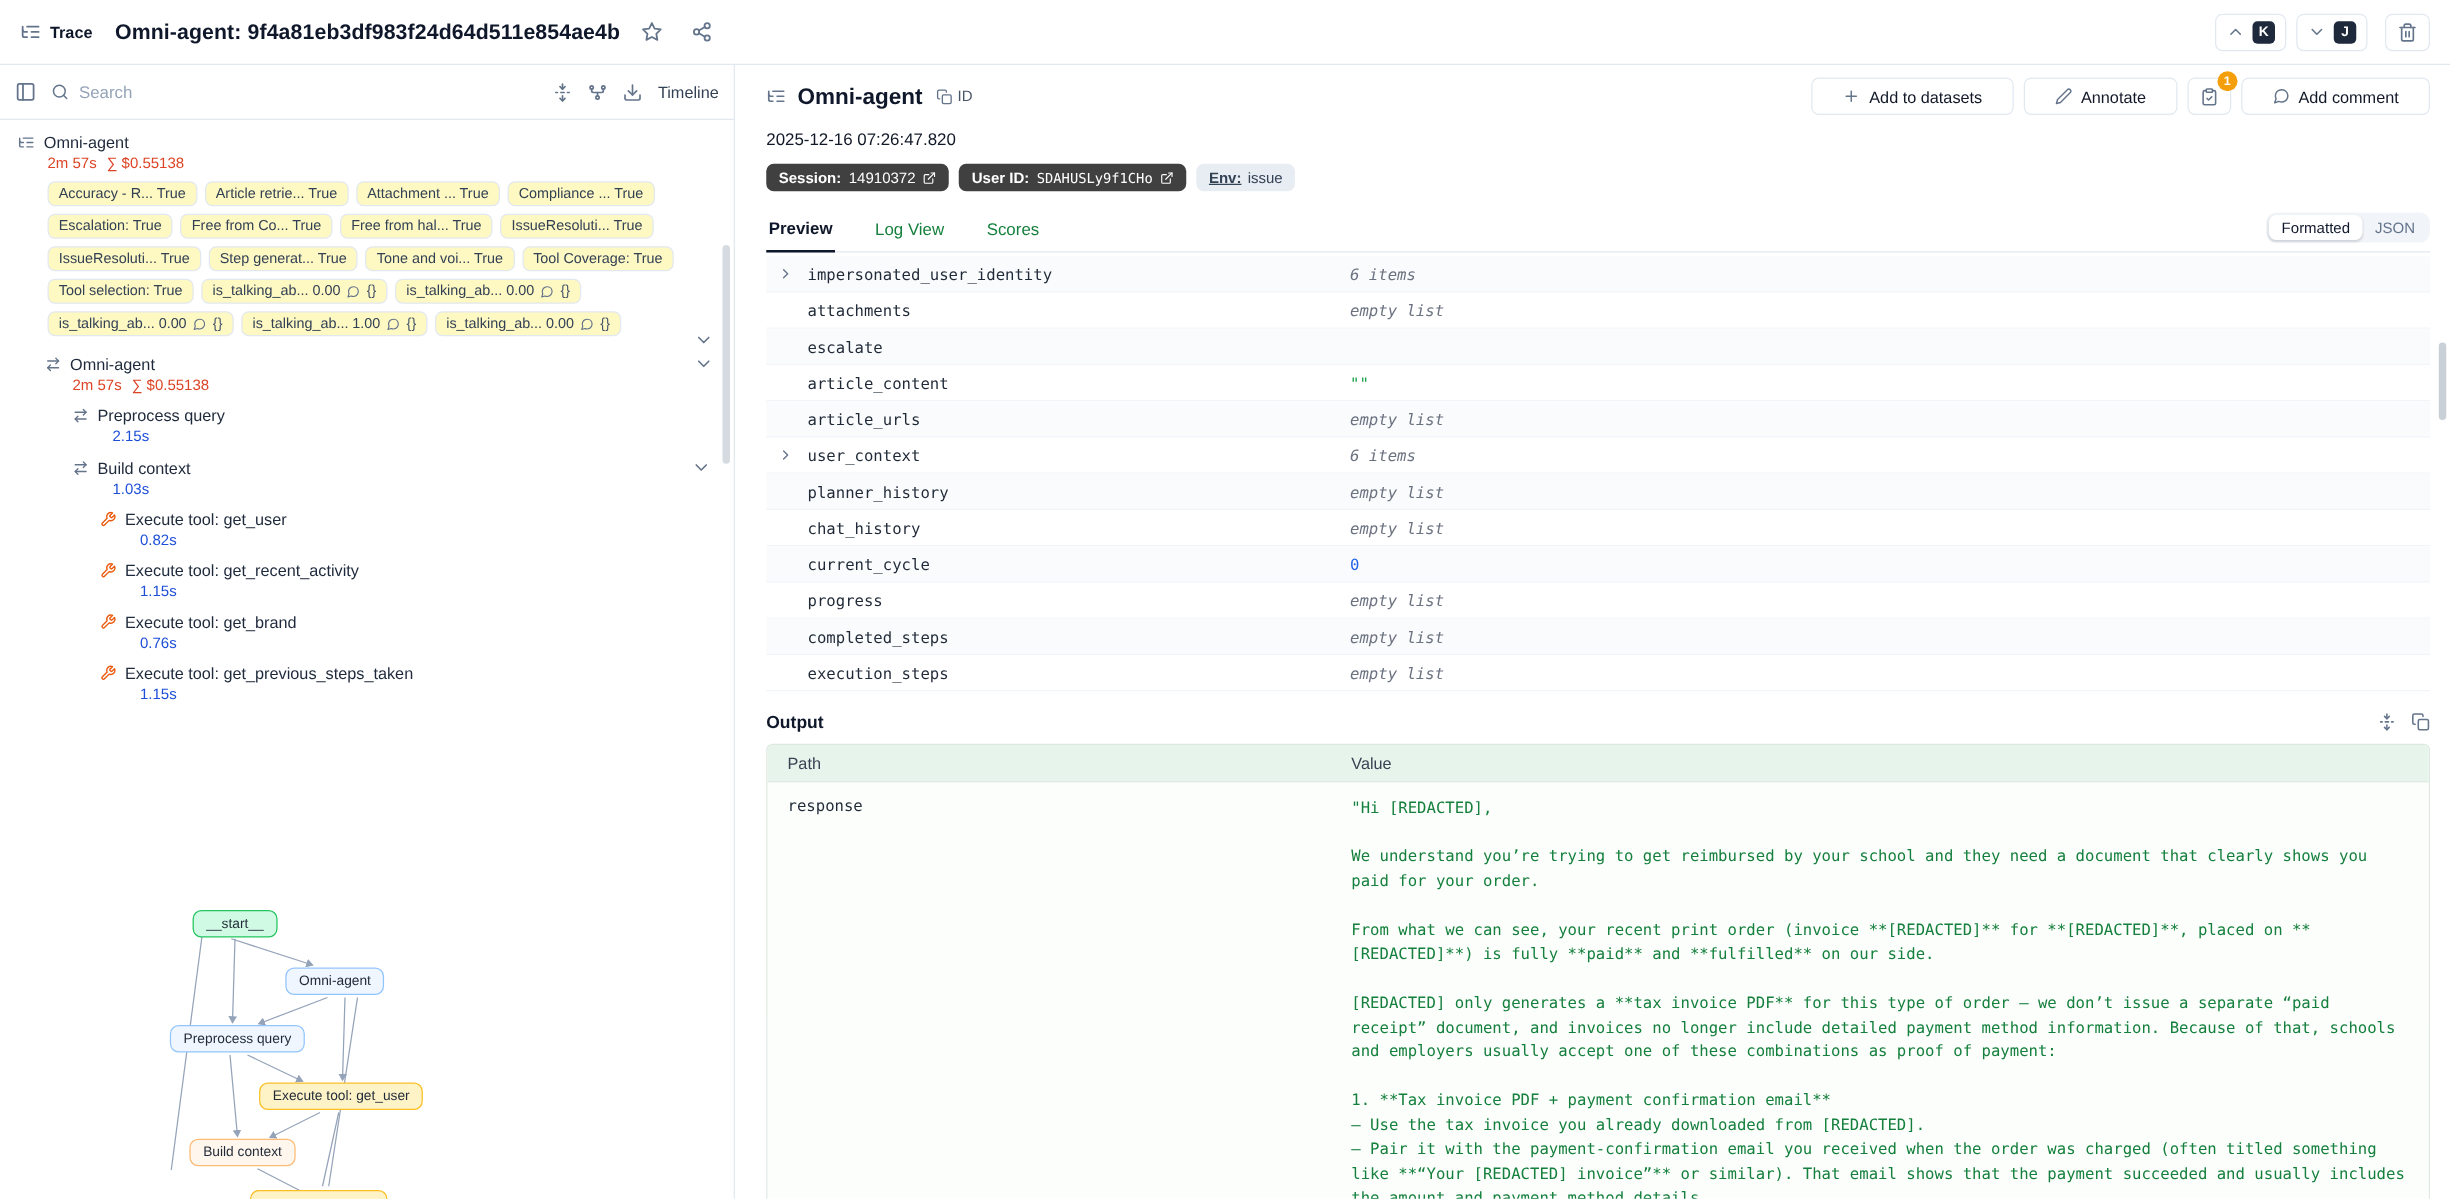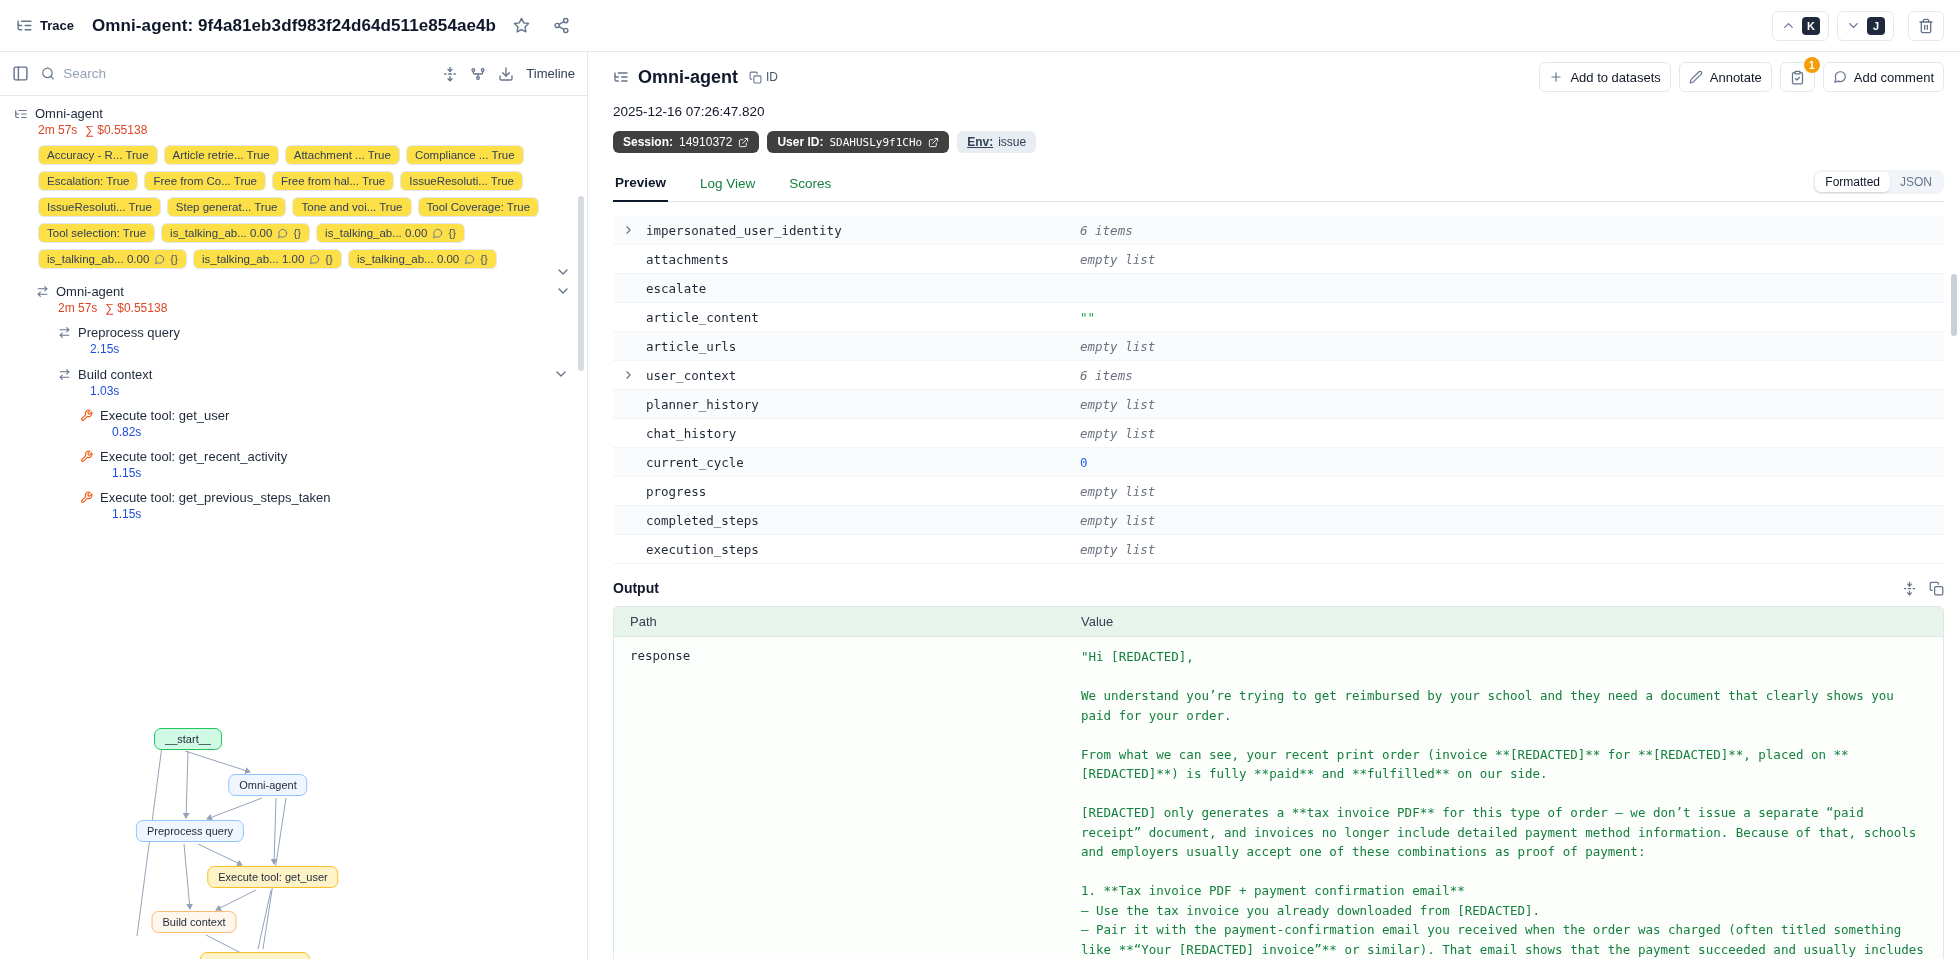--- a/index.html
+++ b/index.html
@@ -24,21 +24,21 @@
   .searchbox { flex:1; display:flex; align-items:center; gap:8px; }
   .searchbox input { border:none; outline:none; font-size:13.5px; color:#334155; width:100%; font-family:"Liberation Sans", sans-serif; }
   .searchbox input::placeholder { color:#94a3b8; }
   .side-toolbar .label { font-size:13px; color:#334155; }
   .tree-pane { position:absolute; top:44px; left:0; right:0; height:545px; overflow:hidden; padding:10px 14px 0 14px; }
   .tree-scrollthumb { position:absolute; right:3px; top:100px; width:6px; height:175px; border-radius:3px; background:#d6dbe1; }
   .t-row { display:flex; align-items:center; gap:7px; font-size:13px; color:#1e293b; cursor:pointer; }
   .t-cost { font-size:12px; color:#dd4425; margin:2px 0 0 4px; display:flex; gap:8px; }
   .sigma { font-weight:400; }
   .chips { display:flex; flex-wrap:wrap; gap:6px; margin:8px 0 0 24px; width:505px; }
-  .chip { display:inline-flex; align-items:center; gap:5px; border:1px solid #e2e8f0; border-radius:6px; background:#fde047;
+  .chip { display:inline-flex; align-items:center; gap:5px; border:1px solid #e2e8f0; border-radius:6px; background:#fef9c3;
     padding:3px 8px; font-size:11.5px; color:#334155; white-space:nowrap; cursor:pointer; }
   .chip .suffix { color:#475569; }
   .root-chevron { position:absolute; right:16px; top:168px; cursor:pointer; }
   .lvl1 { margin:14px 0 0 22px; }
   .lvl1-cost { margin-left:44px; }
   .t-item { margin-left:44px; margin-top:10px; cursor:pointer; }
   .t-item .name-row { display:flex; align-items:center; gap:7px; font-size:13px; color:#1e293b; }
   .t-item .duration { font-size:12px; color:#1d4ed8; margin:2px 0 0 32px; }
   .t-tool { margin-left:66px; }
   .chev-right-slot { margin-left:auto; }
@@ -52,42 +52,42 @@
   .gnode.ctx { background:#fff7ed; border-color:#fdba74; }
 
   
   .main { position:absolute; left:589px; top:52px; right:0; bottom:0; overflow:hidden; }
   .main-inner { padding:10px 16px 0 24px; }
   .m-header { display:flex; align-items:center; gap:9px; }
   .m-title { font-size:18px; font-weight:700; }
   .id-btn { display:flex; align-items:center; gap:4px; color:#475569; font-size:12px; cursor:pointer; margin-left:2px; }
   .m-actions { margin-left:auto; display:flex; align-items:center; gap:8px; }
   .btn { display:flex; align-items:center; gap:7px; border:1px solid #e2e8f0; background:#fff; border-radius:6px;
-    height:30px; padding:0 9px; font-size:13px; font-weight:500; color:#111827; cursor:pointer; }
+    height:30px; padding:0 24px; font-size:13px; font-weight:500; color:#111827; cursor:pointer; }
   .btn.icon-only { padding:0 9px; position:relative; }
   .count-badge { position:absolute; top:-6px; right:-6px; background:#f59e0b; color:#fff; font-size:10px; font-weight:700;
     min-width:16px; height:16px; border-radius:999px; display:flex; align-items:center; justify-content:center; padding:0 4px; }
   .m-timestamp { margin-top:12px; font-size:13.5px; color:#111827; }
   .m-badges { display:flex; align-items:center; gap:8px; margin-top:12px; }
   .dark-badge { display:flex; align-items:center; gap:6px; background:#404040; color:#fff; border-radius:6px;
     padding:4px 10px; font-size:12px; cursor:pointer;justify-content:flex-end; }
   .dark-badge b { font-weight:700; }
   .dark-badge .mono { font-family:"DejaVu Sans Mono", monospace; font-size:11px; }
   .light-badge { display:flex; align-items:center; gap:5px; background:#e8edf3; color:#334155; border-radius:6px;
     padding:4px 10px; font-size:12px; }
   .light-badge b { font-weight:700;text-decoration:underline; }
   .tabs-row { display:flex; align-items:center; gap:30px; margin-top:16px; border-bottom:1px solid #e2e8f0; position:relative; }
   .tab { font-size:13.5px; color:#15803d; padding:6px 2px 10px 2px; cursor:pointer; }
   .tab.active { color:#0f172a; font-weight:600; border-bottom:2px solid #0f172a; margin-bottom:-1px; }
   .seg-ctl { margin-left:auto; display:flex; align-items:center; background:#f1f5f9; border-radius:8px; padding:2px; margin-bottom:6px; }
   .seg { font-size:12px; padding:3px 10px; border-radius:6px; color:#64748b; cursor:pointer; }
   .seg.active { background:#fff; color:#0f172a; font-weight:500; box-shadow:0 1px 2px rgba(15,23,42,.15); }
 
   
-  .state-table { margin-top:14px; }
+  .state-table { margin-top:3px; }
   .srow { display:flex; align-items:center; height:29px; border-bottom:1px solid #f1f5f9; }
   .srow:nth-child(odd) { background:#fafbfc; }
   .skey { flex:0 0 455px; position:relative; padding-left:33px; font-family:"DejaVu Sans Mono", monospace;
     font-size:12.5px; color:#1f2937; display:flex; align-items:center; }
   .skey .chev { position:absolute; left:9px; top:50%; transform:translateY(-50%); }
   .sval { flex:1; padding-left:12px; font-family:"DejaVu Sans Mono", monospace; font-size:12.5px; }
   .val-muted { color:#6b7280; font-style:italic; }
   .val-bool { color:#dc2626; }
   .val-str { color:#16a34a; }
   .val-num { color:#2563eb; }
@@ -359,20 +359,29 @@
     <div class="t-item t-tool">
       <div class="name-row">
         <svg class="ic" style="stroke:#ea580c" width="13" height="13" viewBox="0 0 24 24">
             <path d="M14.7 6.3a1 1 0 0 0 0 1.4l1.6 1.6a1 1 0 0 0 1.4 0l3.77-3.77a6 6 0 0 1-7.94 7.94l-6.91 6.91a2.12 2.12 0 0 1-3-3l6.91-6.91a6 6 0 0 1 7.94-7.94l-3.76 3.76z"></path>
           </svg>
         <span>Execute tool: get_recent_activity</span>
       </div>
       <div class="duration">1.15s</div>
     </div>
 
+    <div class="t-item t-tool">
+      <div class="name-row">
+        <svg class="ic" style="stroke:#ea580c" width="13" height="13" viewBox="0 0 24 24">
+            <path d="M14.7 6.3a1 1 0 0 0 0 1.4l1.6 1.6a1 1 0 0 0 1.4 0l3.77-3.77a6 6 0 0 1-7.94 7.94l-6.91 6.91a2.12 2.12 0 0 1-3-3l6.91-6.91a6 6 0 0 1 7.94-7.94l-3.76 3.76z"></path>
+          </svg>
+        <span>Execute tool: get_brand</span>
+      </div>
+      <div class="duration">0.76s</div>
+    </div>
 
     <div class="t-item t-tool">
       <div class="name-row">
         <svg class="ic" style="stroke:#ea580c" width="13" height="13" viewBox="0 0 24 24">
             <path d="M14.7 6.3a1 1 0 0 0 0 1.4l1.6 1.6a1 1 0 0 0 1.4 0l3.77-3.77a6 6 0 0 1-7.94 7.94l-6.91 6.91a2.12 2.12 0 0 1-3-3l6.91-6.91a6 6 0 0 1 7.94-7.94l-3.76 3.76z"></path>
           </svg>
         <span>Execute tool: get_previous_steps_taken</span>
       </div>
       <div class="duration">1.15s</div>
     </div>

